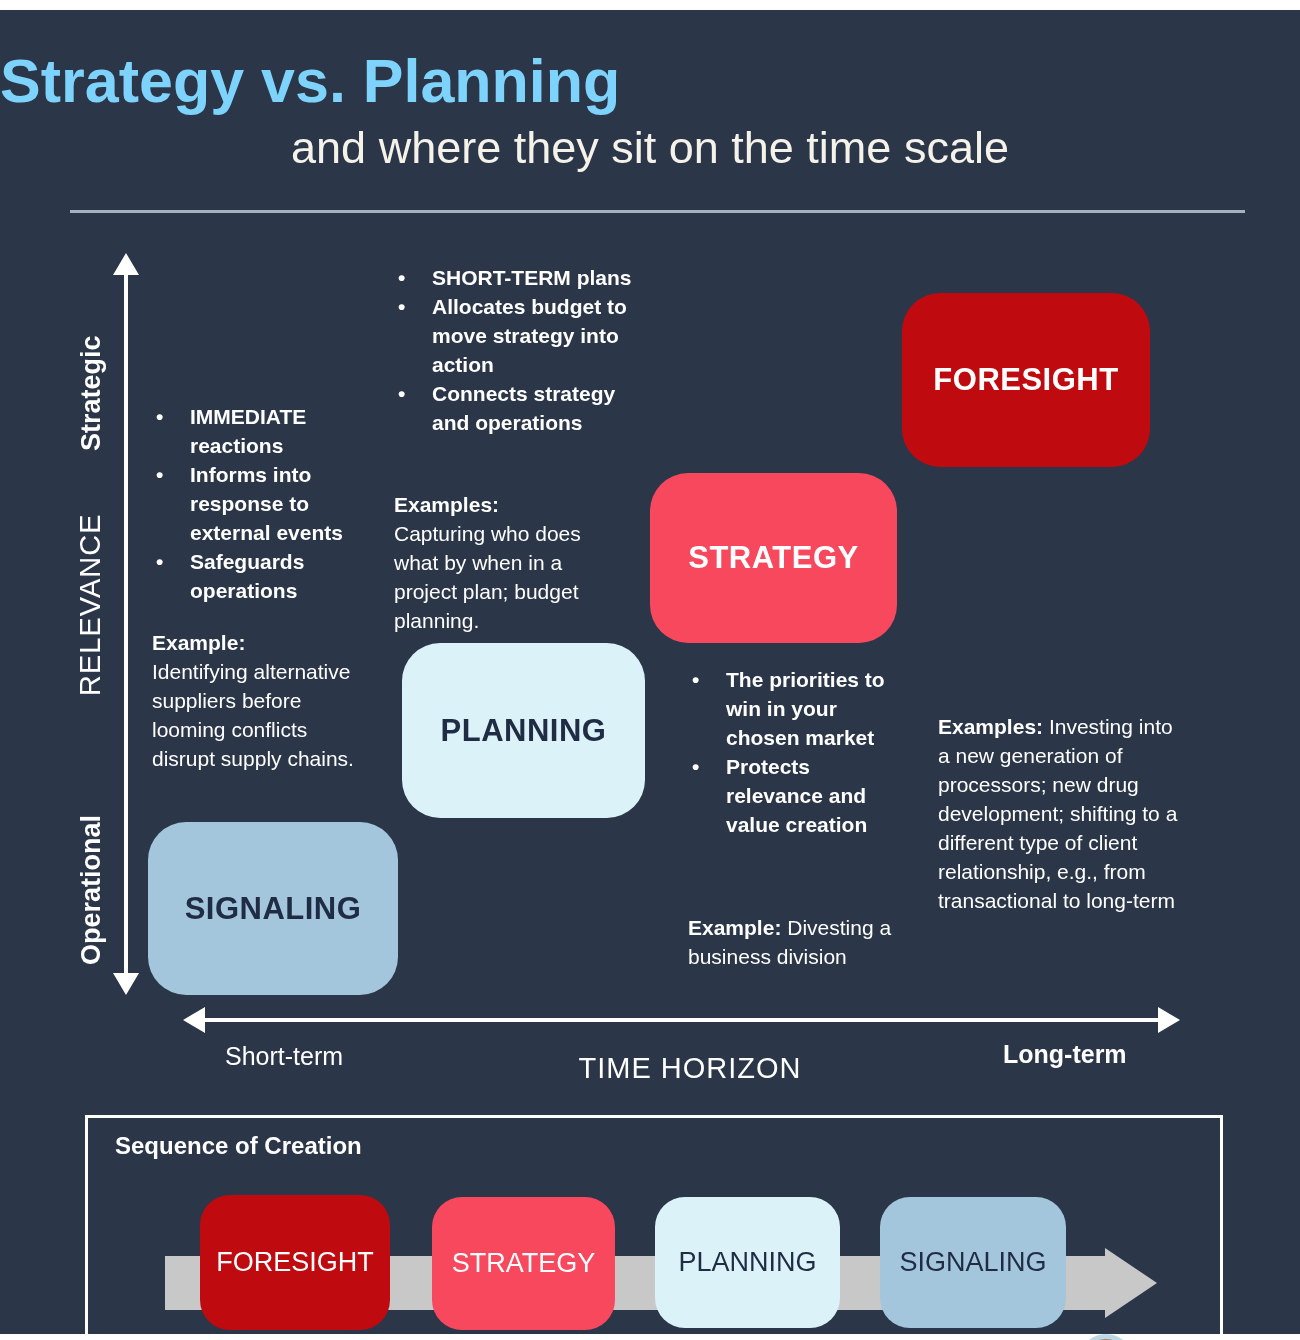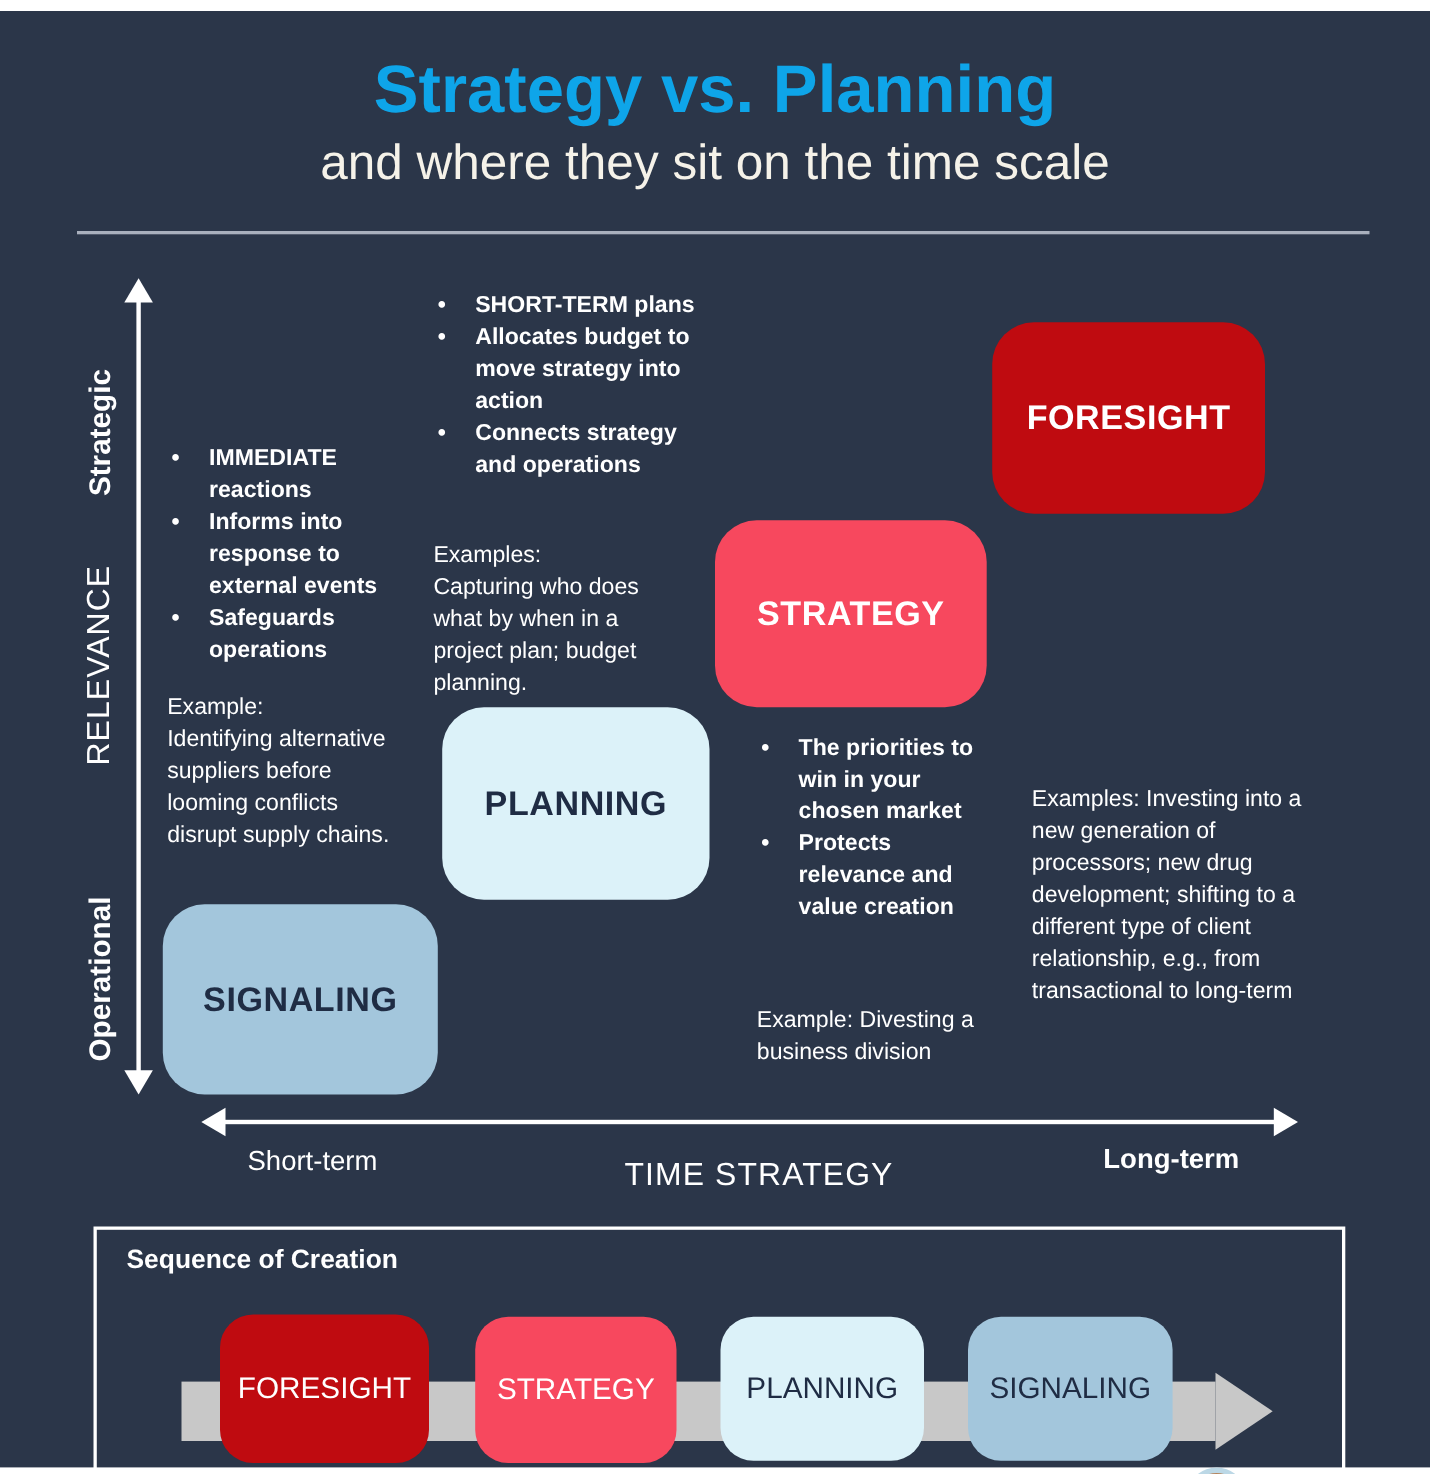--- a/index.html
+++ b/index.html
@@ -8,21 +8,21 @@
     position:relative; width:1300px; height:1340px;
     background:#ffffff; overflow:hidden;
   }
   .slide {
     position:absolute; left:0; top:10px; width:1300px; height:1324px;
     background:#2b3649;
   }
   
   .title {
     position:absolute; left:0; top:36px; width:1300px;
-    text-align:center; font-size:61px; font-weight:bold; color:#0ea5e9;
+    font-size:61px; font-weight:bold; color:#7dd3fc;
   }
   .subtitle {
     position:absolute; left:0; top:112px; width:1300px;
     text-align:center; font-size:45px; font-weight:normal; color:#f5f2e9;
   }
   .divider {
     position:absolute; left:70px; top:200px; width:1175px; height:3px;
     background:#a9b0bd;
   }
   
@@ -61,21 +61,21 @@
   
   .bullets { position:absolute; color:#ffffff; font-size:21px; font-weight:bold; line-height:29px; }
   .bullets ul { list-style:none; }
   .bullets li { position:relative; padding-left:40px; }
   .bullets li::before { content:"\2022"; position:absolute; left:6px; }
   .bl-signaling { left:150px; top:392px; width:230px; }
   .bl-planning  { left:392px; top:253px; width:245px; }
   .bl-strategy  { left:686px; top:655px; width:220px; }
   .bl-foresight { left:938px; top:478px; width:250px; }
   .example { position:absolute; color:#ffffff; font-size:21px; font-weight:normal; line-height:29px; }
-  .example .lead { font-weight:normal; }
+  .example .lead { font-weight:bold; }
   .example .lead.block { display:block; }
   .ex-signaling { left:152px; top:618px; width:215px; }
   .ex-planning  { left:394px; top:480px; width:215px; }
   .ex-strategy  { left:688px; top:903px; width:205px; }
   .ex-foresight { left:938px; top:702px; width:248px; }
   
   .seq-panel {
     position:absolute; left:85px; top:1105px; width:1138px; height:228px;
     border:3px solid #ffffff;
   }
@@ -111,21 +111,21 @@
     <div class="arrow-up"></div>
     <div class="arrow-down"></div>
     <div class="v-label v-strategic">Strategic</div>
     <div class="v-label v-relevance">RELEVANCE</div>
     <div class="v-label v-operational">Operational</div>
 
     <div class="h-line"></div>
     <div class="arrow-left"></div>
     <div class="arrow-right"></div>
     <div class="x-short">Short-term</div>
-    <div class="x-horizon">TIME STRATEGY</div>
+    <div class="x-horizon">TIME HORIZON</div>
     <div class="x-long">Long-term</div>
 
     <div class="qbox box-signaling">SIGNALING</div>
     <div class="qbox box-planning">PLANNING</div>
     <div class="qbox box-strategy">STRATEGY</div>
     <div class="qbox box-foresight">FORESIGHT</div>
 
     <div class="bullets bl-signaling">
       <ul>
         <li>IMMEDIATE reactions</li>

